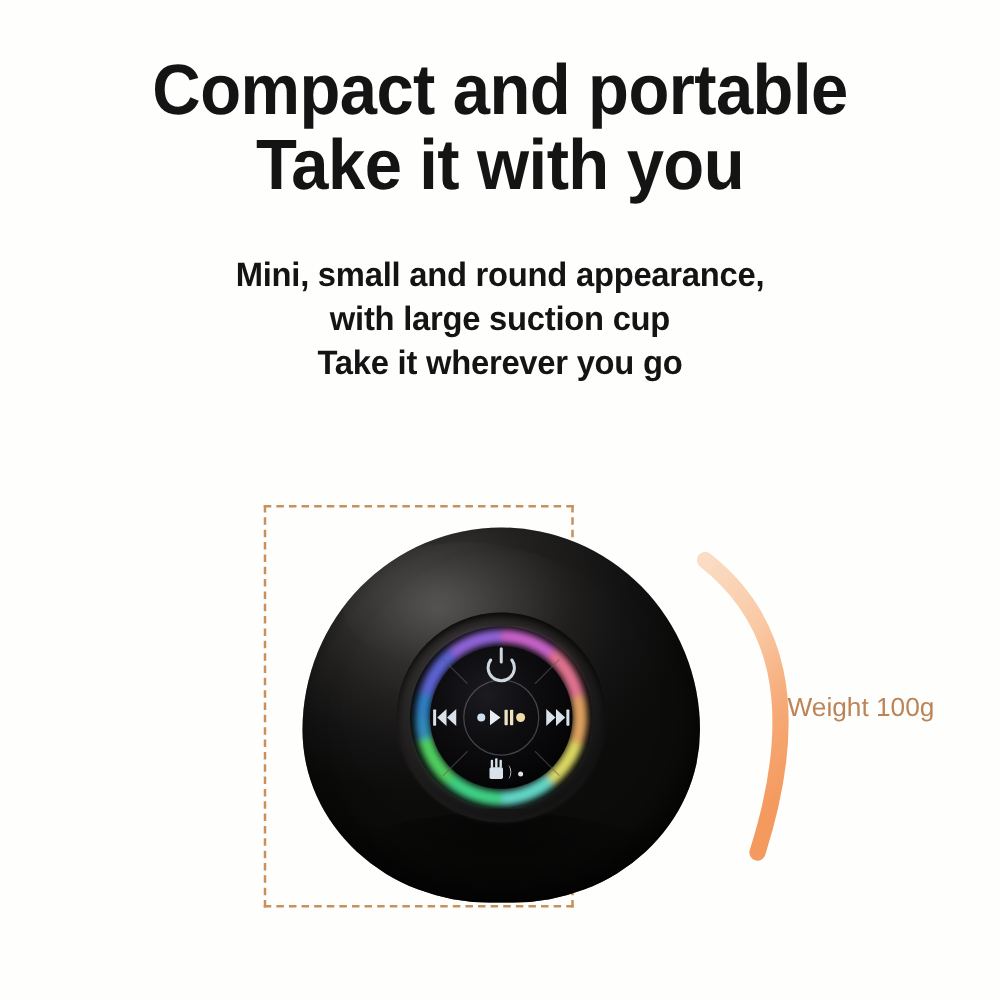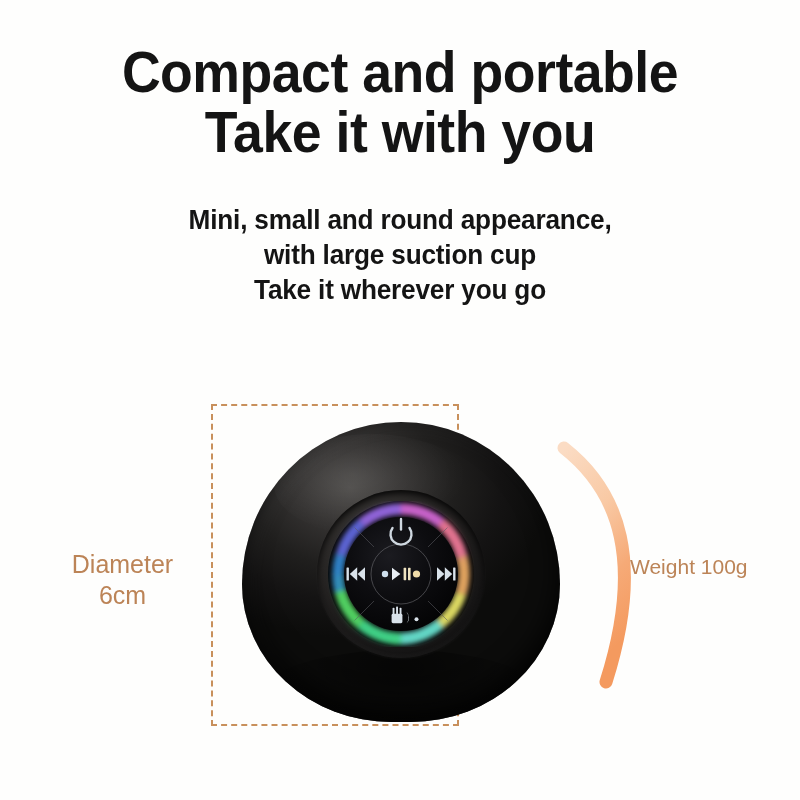--- a/index.html
+++ b/index.html
@@ -307,20 +307,16 @@
 
           <path d="M 9.5 -5.2 A 8.2 8.2 0 0 1 9.5 6.6 A 10.6 10.6 0 0 0 9.5 -5.2 Z"></path>
           <circle cx="19.5" cy="2.2" r="2.0"></circle>
         </g>
 
         <path d="M 22 44 A 57 57 0 0 1 124 46 A 57 57 0 0 0 22 44 Z" fill="rgba(255,255,255,0.06)"></path>
       </svg>
     </div>
   </div>
 
-  <div class="label-diameter">
-    <span>Diameter</span>
-    <span>6cm</span>
-  </div>
 
   <div class="label-weight">Weight 100g</div>
 
 </div>
 
 </body></html>

